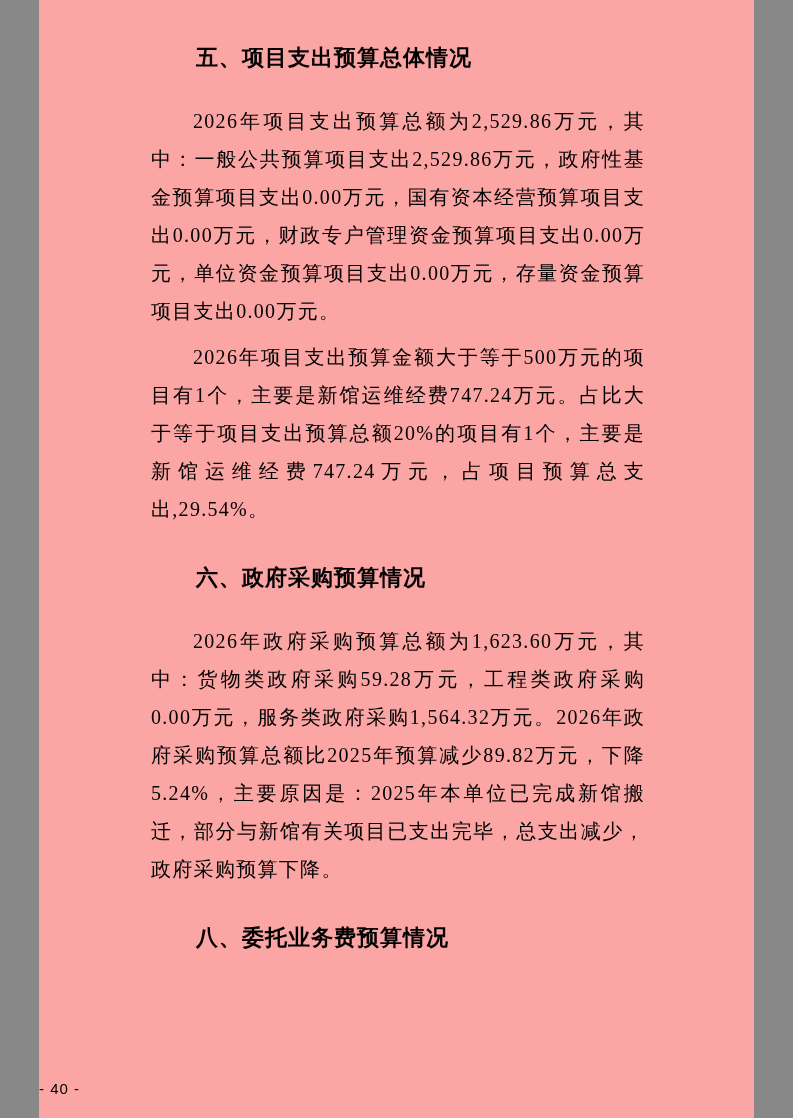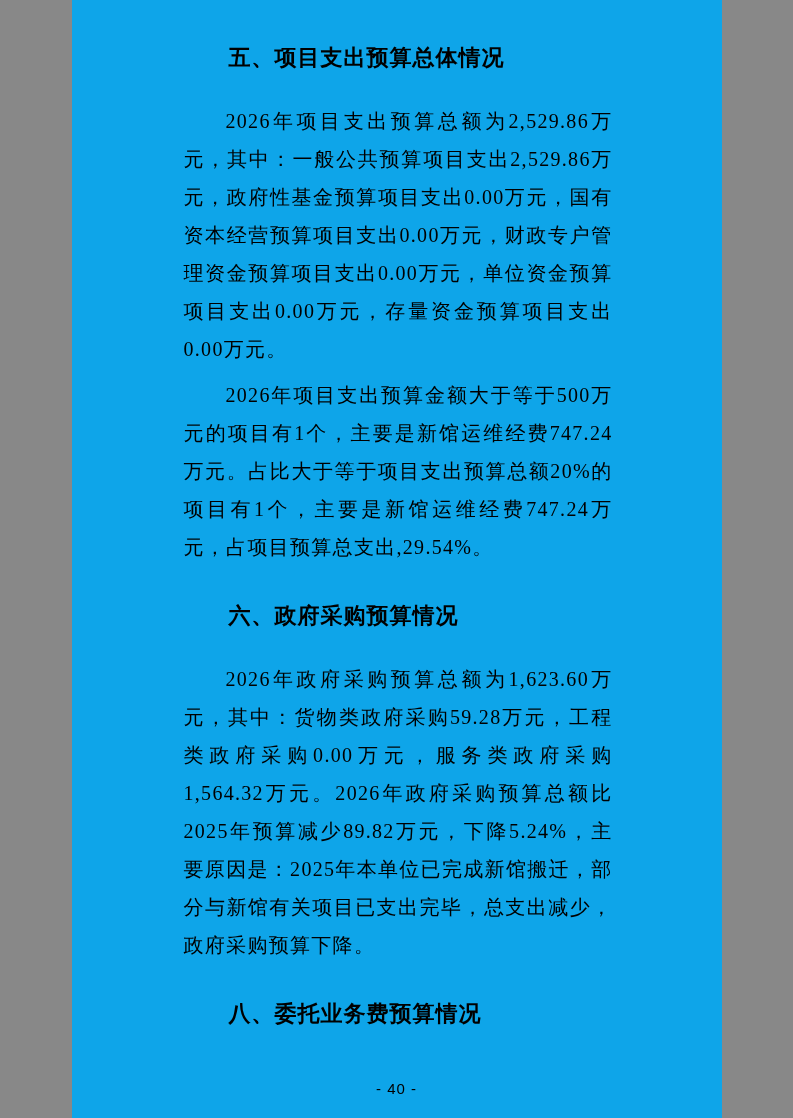--- a/index.html
+++ b/index.html
@@ -2,24 +2,24 @@
 <html><head>
 <meta charset="utf-8">
 <style>
   html, body {
     margin: 0;
     padding: 0;
     background: #888;
   }
   .page {
     position: relative;
-    width: 650px;
+    width: 715px;
     height: 1118px;
     margin: 0 auto;
-    background: #0ea5e9;
+    background: #fca5a5;
     color: #000000;
     box-sizing: border-box;
     padding: 44px 101px 0 104px;
     overflow: hidden;
     font-family: "Liberation Serif", "DejaVu Serif", serif;
   }
   .section-title {
     font-family: "Liberation Sans", "DejaVu Sans", sans-serif;
     font-weight: bold;
     font-size: 22px;
@@ -39,21 +39,21 @@
     text-align: justify;
     text-justify: inter-ideograph;
     text-indent: 2.1em;
     margin: 8px;
   }
   .page-number {
     position: absolute;
     left: 0;
     right: 0;
     top: 1080px;
-    text-align: center;
+    text-align: left;
     font-family: "Liberation Sans", "DejaVu Sans", sans-serif;
     font-size: 15px;
     letter-spacing: 1px;
   }
 </style>
 </head>
 <body>
 
 <div class="page">
 

